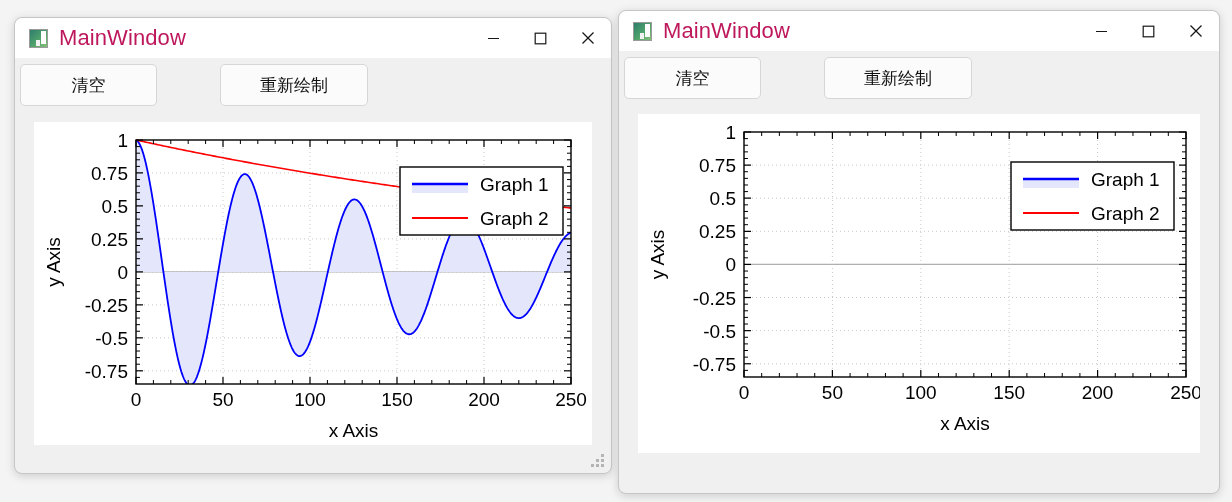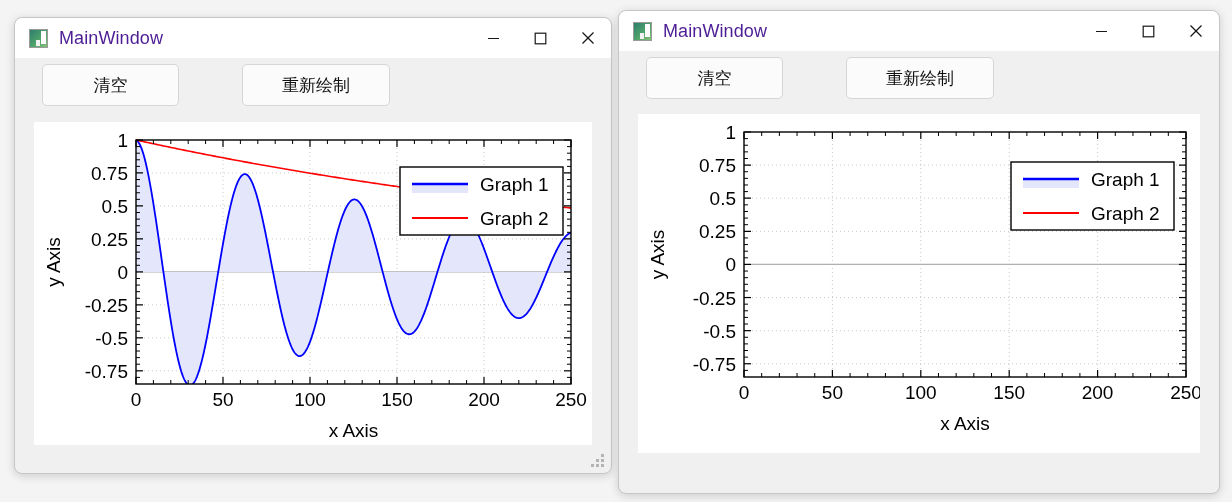--- a/index.html
+++ b/index.html
@@ -45,42 +45,42 @@
     width: 5px; height: 13px;
     background: #fdfdfd;
   }
   .app-icon::before {
     content: "";
     position: absolute; right: 7px; bottom: 1px;
     width: 4px; height: 6px;
     background: #f2f2f2;
   }
   .win-title {
-    font-size: 18px;
-    color: #4c1d95;
+    font-size: 22px;
+    color: #be185d;
     letter-spacing: 0.1px;
     white-space: nowrap;
   }
   .win-controls {
     position: absolute; right: 0; top: 0;
     height: 40px; display: flex; align-items: stretch;
   }
   .win-ctl {
     width: 47px;
     display: flex; align-items: center; justify-content: center;
     color: #171717;
   }
   .win-ctl svg { display: block; }
 
   .toolbar {
     height: 54px;
     background: #f0f0f0;
     display: flex;
     align-items: center;
-    padding-left: 27px;
+    padding-left: 5px;
     box-sizing: border-box;
   }
   .tb-btn {
     background: #fbfbfb;
     border: 1px solid #d6d6d6;
     border-radius: 5px;
     font-size: 17px;
     color: #101010;
     font-family: "DejaVu Sans", sans-serif;
     cursor: default;

